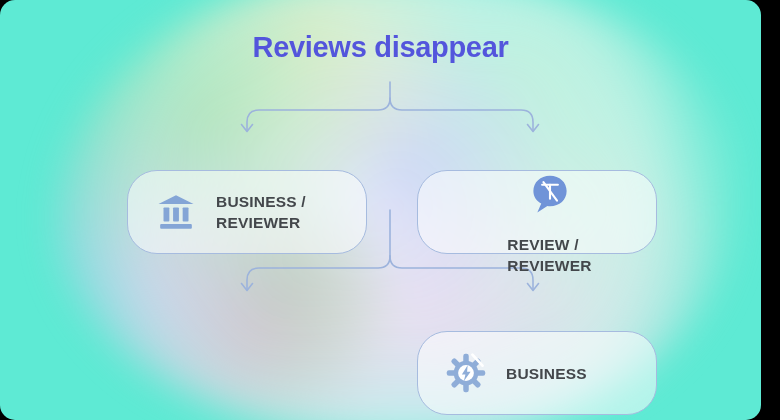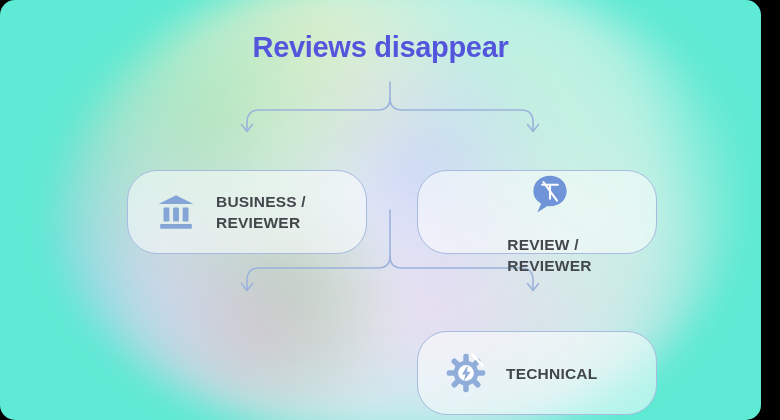--- a/index.html
+++ b/index.html
@@ -165,17 +165,17 @@
           <rect x="21" y="3" width="6" height="12" rx="2.4" transform="rotate(135 24 24)"></rect>
           <rect x="21" y="33" width="6" height="12" rx="2.4" transform="rotate(135 24 24)"></rect>
           <circle cx="24" cy="24" r="13.5"></circle>
         </g>
         <path d="M31 4 L42 16" stroke="#ffffff" stroke-width="3" stroke-linecap="round"></path>
         <circle cx="24" cy="24" r="8.6" fill="#ffffff"></circle>
         <path d="M25.8 15.5 L19.5 25.5 L23.4 25.5 L21.6 33 L29 22.6 L25.2 22.6 Z" fill="#8fadd8"></path>
       </svg>
     </span>
     <span class="label">
-      <span>TECHNICAL</span>
+      <span>BUSINESS</span>
     </span>
   </div>
 
 </div>
 
 </body></html>

